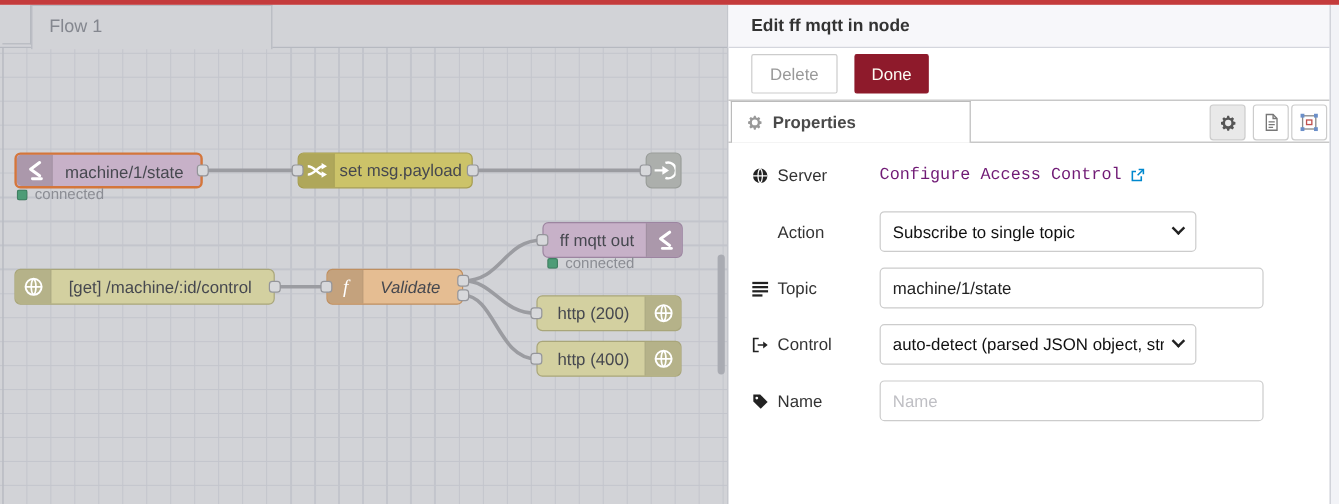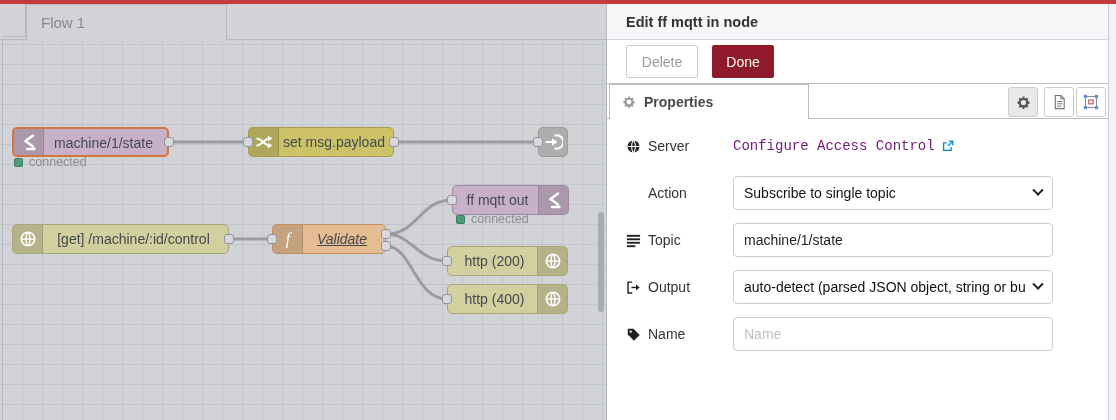--- a/index.html
+++ b/index.html
@@ -36,21 +36,21 @@
   .icon-left .nicon { left:0; border-right:1px solid rgba(0,0,0,0.10); border-radius:4px 0 0 4px; }
   .icon-right .nicon { right:0; border-left:1px solid rgba(0,0,0,0.10); border-radius:0 4px 4px 0; }
 
   .n-mqtt { background:#c7b1c8; border:1px solid #9c85a0; }
   .n-mqtt.selected { border:2px solid #d4763b; }
   .n-change { background:#ccc369; border:1px solid #a69d52; }
   .n-http { background:#d3d0a0; border:1px solid #a9a67a; }
   .n-func { background:#e5bd92; border:1px solid #bf8f60; }
   .n-link { background:#c0c3c0; border:1px solid #9a9e9a; width:30px; }
   .n-link .nicon { left:0; right:0; width:100%; border:none; background:rgba(0,0,0,0.10); border-radius:4px; }
-  .n-func .nlabel { font-style:italic;text-decoration:underline; }
+  .n-func .nlabel { font-style:italic; }
 
   .port { position:absolute; width:10px; height:10px; background:#d7d8db; border:1px solid #94959a; border-radius:3px; z-index:5; }
 
   .status { position:absolute; z-index:4; display:flex; align-items:center; gap:6px;justify-content:center; }
   .status-dot { width:9px; height:9px; border-radius:2px; background:#4d9c77; border:1px solid rgba(0,0,0,0.18); }
   .status-text { font-size:12.5px; color:#8b8d94; }
 
   #vscroll { position:absolute; left:598px; top:212px; width:6px; height:100px; background:#a9abb2; border-radius:3px; z-index:6; }
 
   
@@ -73,21 +73,21 @@
   .tbtn { position:absolute; top:3px; width:30px; height:30px; border:1px solid #ccc; border-radius:3px; background:#fff; display:flex; align-items:center; justify-content:center; z-index:3; }
   .tbtn.active { background:#e9e9e9; }
   #tbtn-gear { left:401px; }
   #tbtn-doc { left:437px; }
   #tbtn-frame { left:469px; }
 
   .form { padding:10px 0 0 19px; }
   .frow { display:flex; align-items:center; height:34px; margin-bottom:13px; }
   .flabel { width:107px; display:flex; align-items:center; gap:7px; font-size:14px; color:#333; flex:none; }
   .flabel.noicon { padding-left:22px; }
-  .sel { width:320px; height:34px; border:1px solid #ccc; border-radius:4px; background:#fff; display:flex; align-items:center; padding:0 10px; font-size:14px; color:#111; cursor:pointer; }
+  .sel { width:264px; height:34px; border:1px solid #ccc; border-radius:4px; background:#fff; display:flex; align-items:center; padding:0 10px; font-size:14px; color:#111; cursor:pointer; }
   .sel .sel-text { flex:1; white-space:nowrap; overflow:hidden; }
   .sel.small { width:121px; }
   .chev { width:8px; height:8px; border-right:2px solid #222; border-bottom:2px solid #222; transform:rotate(45deg) translate(-2px,-2px); flex:none; margin-left:8px; }
   .tinput { width:320px; height:34px; border:1px solid #ccc; border-radius:4px; padding:0 10px; font-size:14px; color:#222; font-family:"Liberation Sans","DejaVu Sans",sans-serif; }
   .tinput::placeholder { color:#bfbfc4; }
   .cfg-link { color:#701a75; font-size:14px; text-decoration:none; display:inline-flex; align-items:center; gap:6px; cursor:pointer;font-family:Liberation Mono, monospace; }
 </style>
 </head>
 <body>
 
@@ -306,21 +306,21 @@
       </div>
 
 
       <div class="frow">
         <span class="flabel">
           <svg width="15" height="15" viewBox="0 0 18 18">
             <path d="M7.5 2.5H2.5v13h5" fill="none" stroke="#222" stroke-width="1.7"></path>
             <line x1="6.5" y1="9" x2="12.5" y2="9" stroke="#222" stroke-width="1.7"></line>
             <polygon points="12,5.5 16.5,9 12,12.5" fill="#222"></polygon>
           </svg>
-          <span>Output</span>
+          <span>Control</span>
         </span>
         <div class="sel">
           <span class="sel-text">auto-detect (parsed JSON object, string or buffer)</span>
           <span class="chev"></span>
         </div>
       </div>
 
       <div class="frow">
         <span class="flabel">
           <svg width="15" height="15" viewBox="0 0 17 17">

